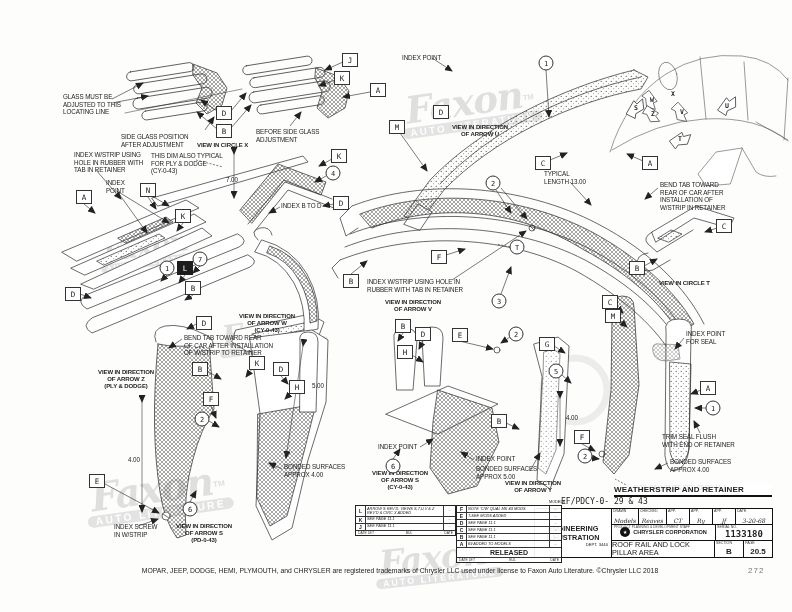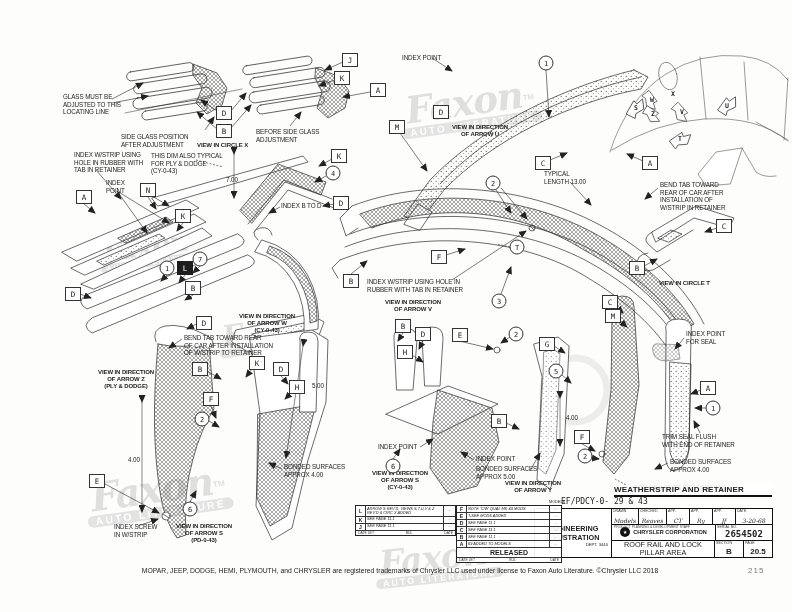--- a/index.html
+++ b/index.html
@@ -45,21 +45,21 @@
           font:italic 6px "DejaVu Serif",serif;color:#222}
   .staffcell{flex:1;display:flex;align-items:center;justify-content:center;gap:3px;position:relative}
   .staff{position:absolute;left:2px;top:0;font:3.4px "Liberation Sans",sans-serif;color:#444}
   .penta{width:10px;height:10px;background:#111;border-radius:50%;color:#fff;font-size:7px;
          display:inline-flex;align-items:center;justify-content:center}
   .company{font:bold 5.6px "Liberation Sans",sans-serif;line-height:1}
   .serialcell{width:56px}
   .serial{position:absolute;left:0;right:0;bottom:1px;text-align:center;
           font:bold 9px "DejaVu Sans Mono",monospace}
   .titlecell{flex:1;display:flex;align-items:center;justify-content:center;
-          font:7.3px "Liberation Sans",sans-serif;text-align:center;line-height:1.1}
+          font:7.3px "Liberation Sans",sans-serif;text-align:left;line-height:1.1}
   .seccell{width:28px}
   .bigv{position:absolute;left:0;right:0;bottom:1px;text-align:center;
         font:bold 8px "Liberation Sans",sans-serif}
   
   .rev{position:absolute;z-index:4;background:rgba(255,255,255,.92);border:1px solid #222;
        font:4px "Liberation Sans",sans-serif}
   #rev-left{left:355px;top:505px;width:99px}
   #rev-right{left:456px;top:505px;width:104px}
   .rrow{display:flex;border-bottom:.7px solid #333;align-items:stretch}
   .rlet{width:9px;border-right:.7px solid #333;display:flex;align-items:center;
@@ -607,21 +607,21 @@
           </div>
       </div>
       <div class="tbrow">
         <div class="tbc staffcell">
           <span class="staff">PRODUCT PLANNING &amp; DEVELOPMENT STAFF</span>
           <span class="penta">★</span>
           <span class="company">CHRYSLER CORPORATION</span>
         </div>
         <div class="tbc serialcell">
           <span class="h">SERIAL NO.</span>
-          <span class="serial">2654502</span>
+          <span class="serial">1133180</span>
         </div>
       </div>
       <div class="tbrow">
         <div class="tbc titlecell">ROOF RAIL AND LOCK PILLAR AREA</div>
         <div class="tbc seccell">
             <span class="h">SECTION</span>
             <span class="bigv">B</span>
           </div>
         <div class="tbc seccell">
             <span class="h">PAGE</span>
@@ -687,14 +687,14 @@
       </div>
     <div class="rrel">RELEASED</div>
     <div class="rfoot">
       <span>DATE LET</span>
       <span>BUL</span>
       <span>DATE</span>
     </div>
   </div>
 
   <div id="footer">MOPAR, JEEP, DODGE, HEMI, PLYMOUTH, and CHRYSLER are registered trademarks of Chrysler LLC used under license to Faxon Auto Literature. ©Chrysler LLC 2018</div>
-  <div id="pageno">215</div>
+  <div id="pageno">272</div>
 </div>
 
 </body></html>

